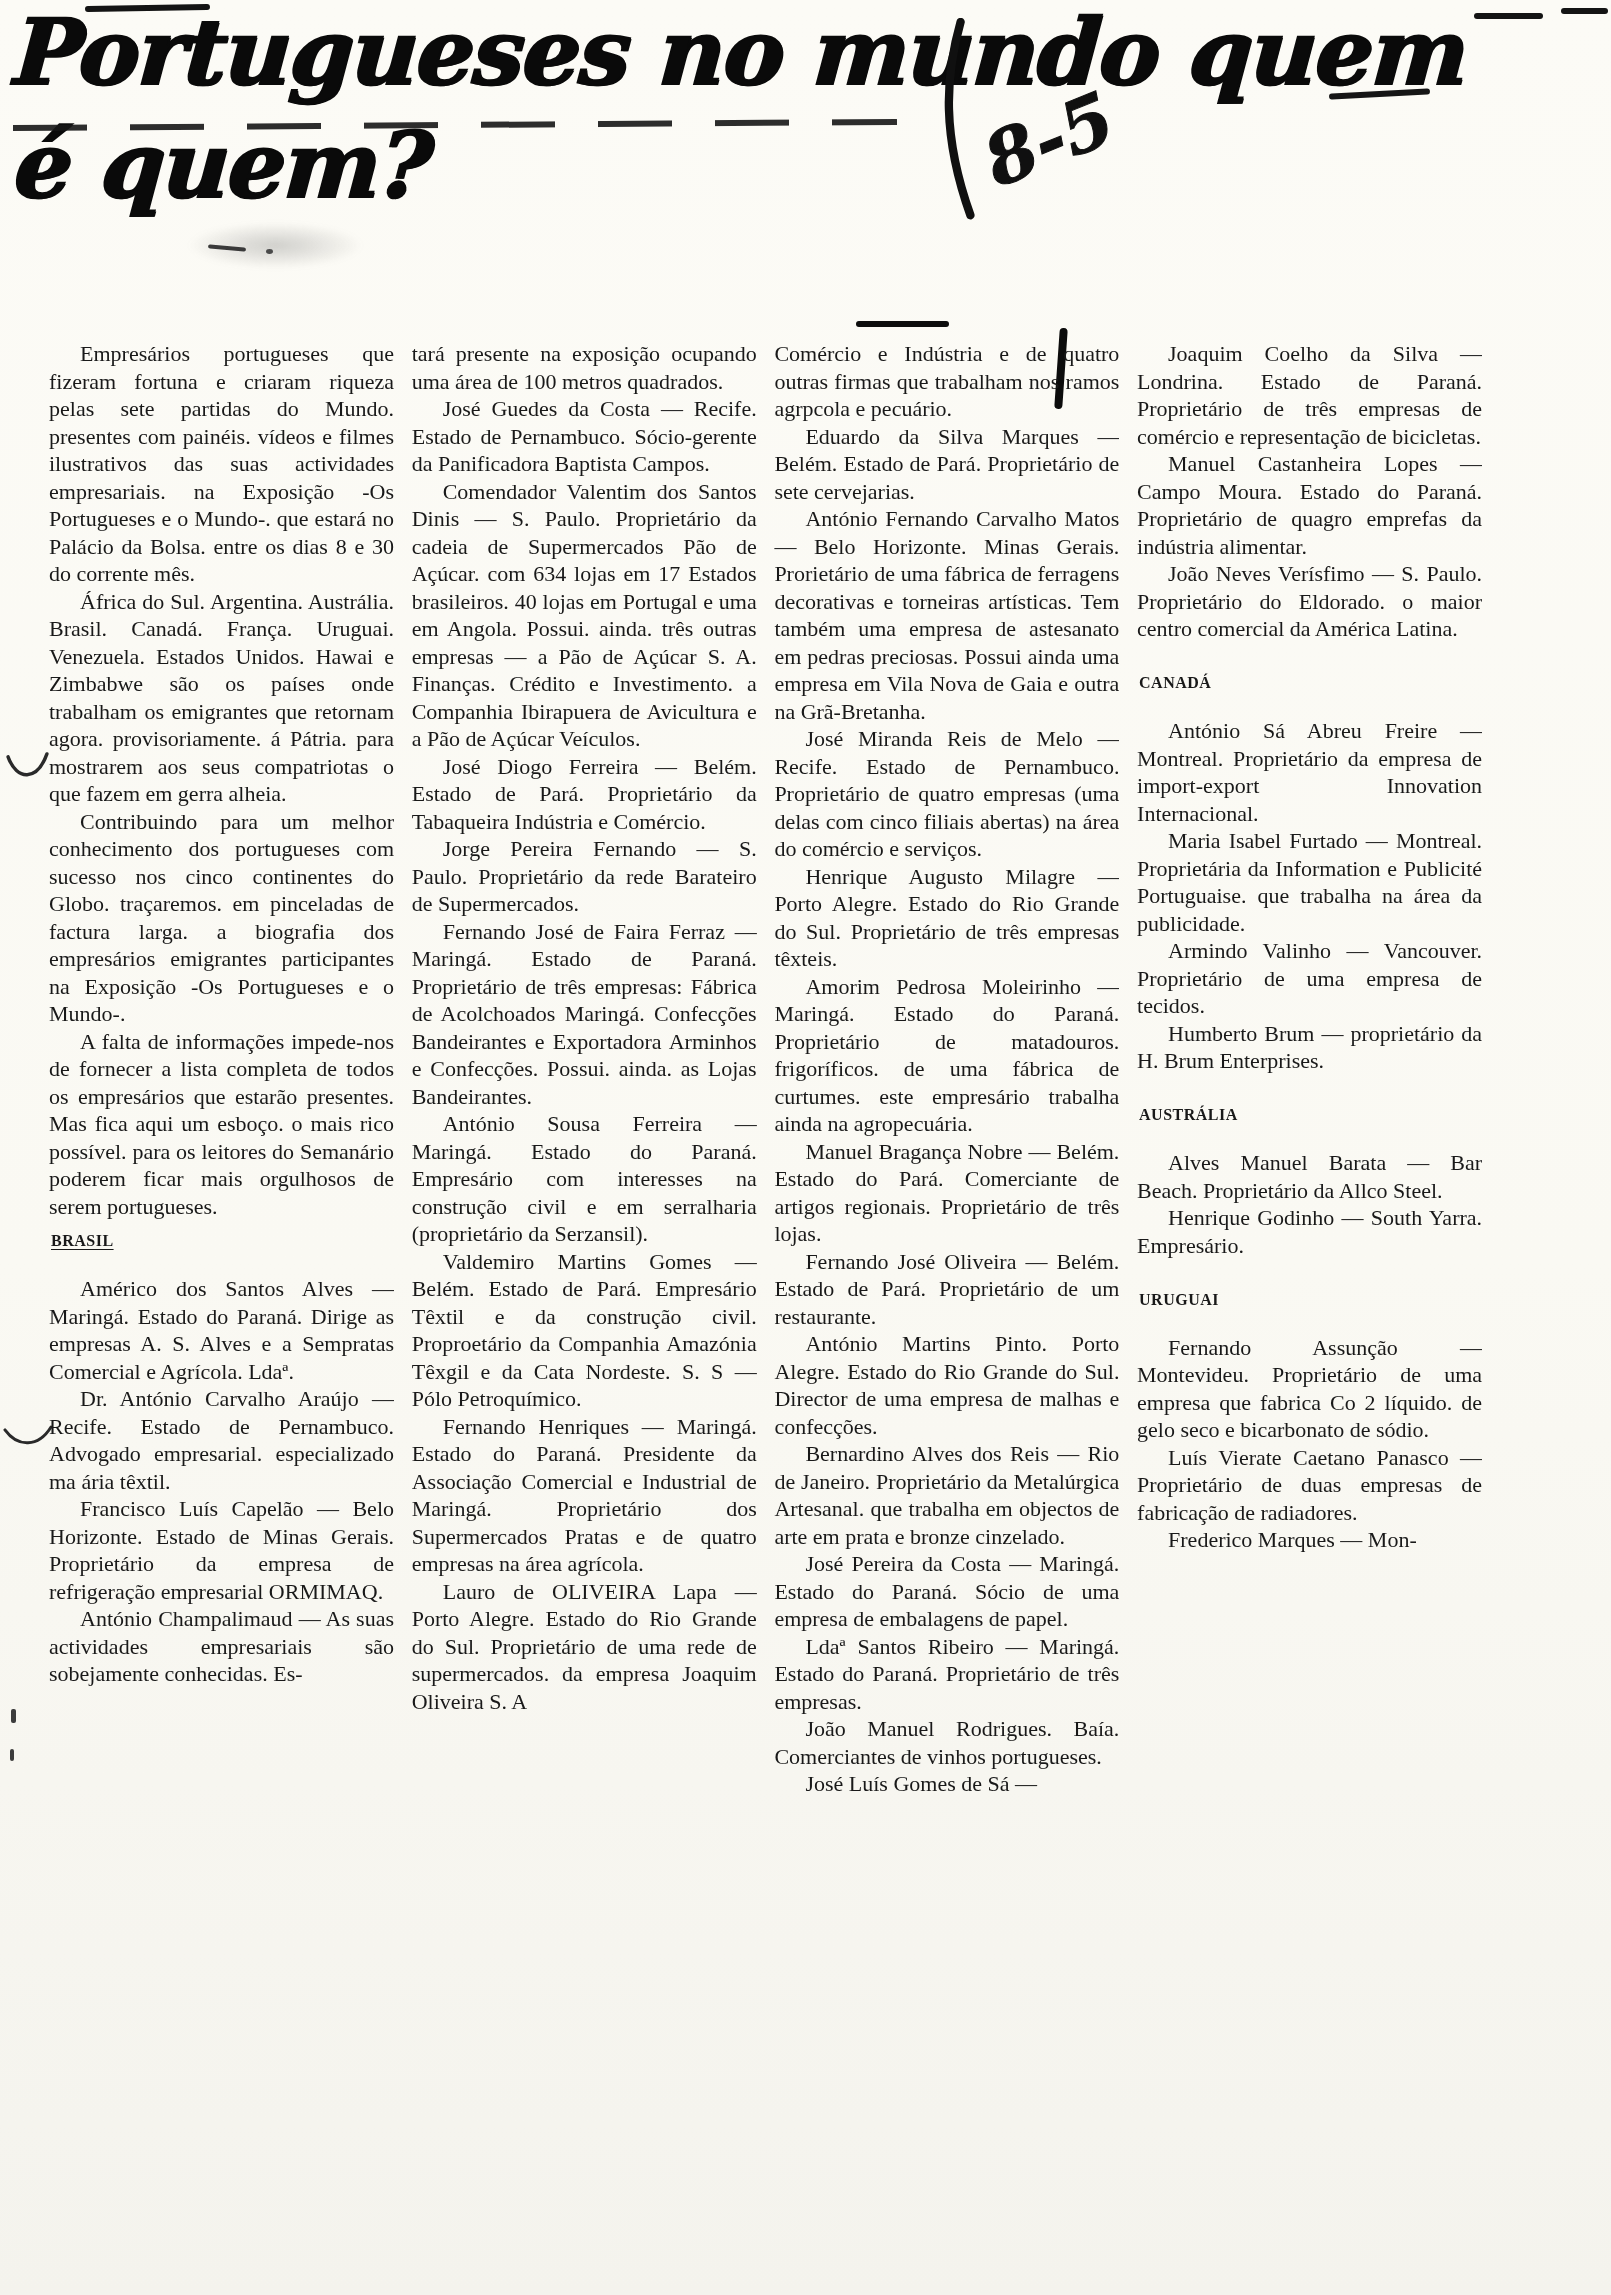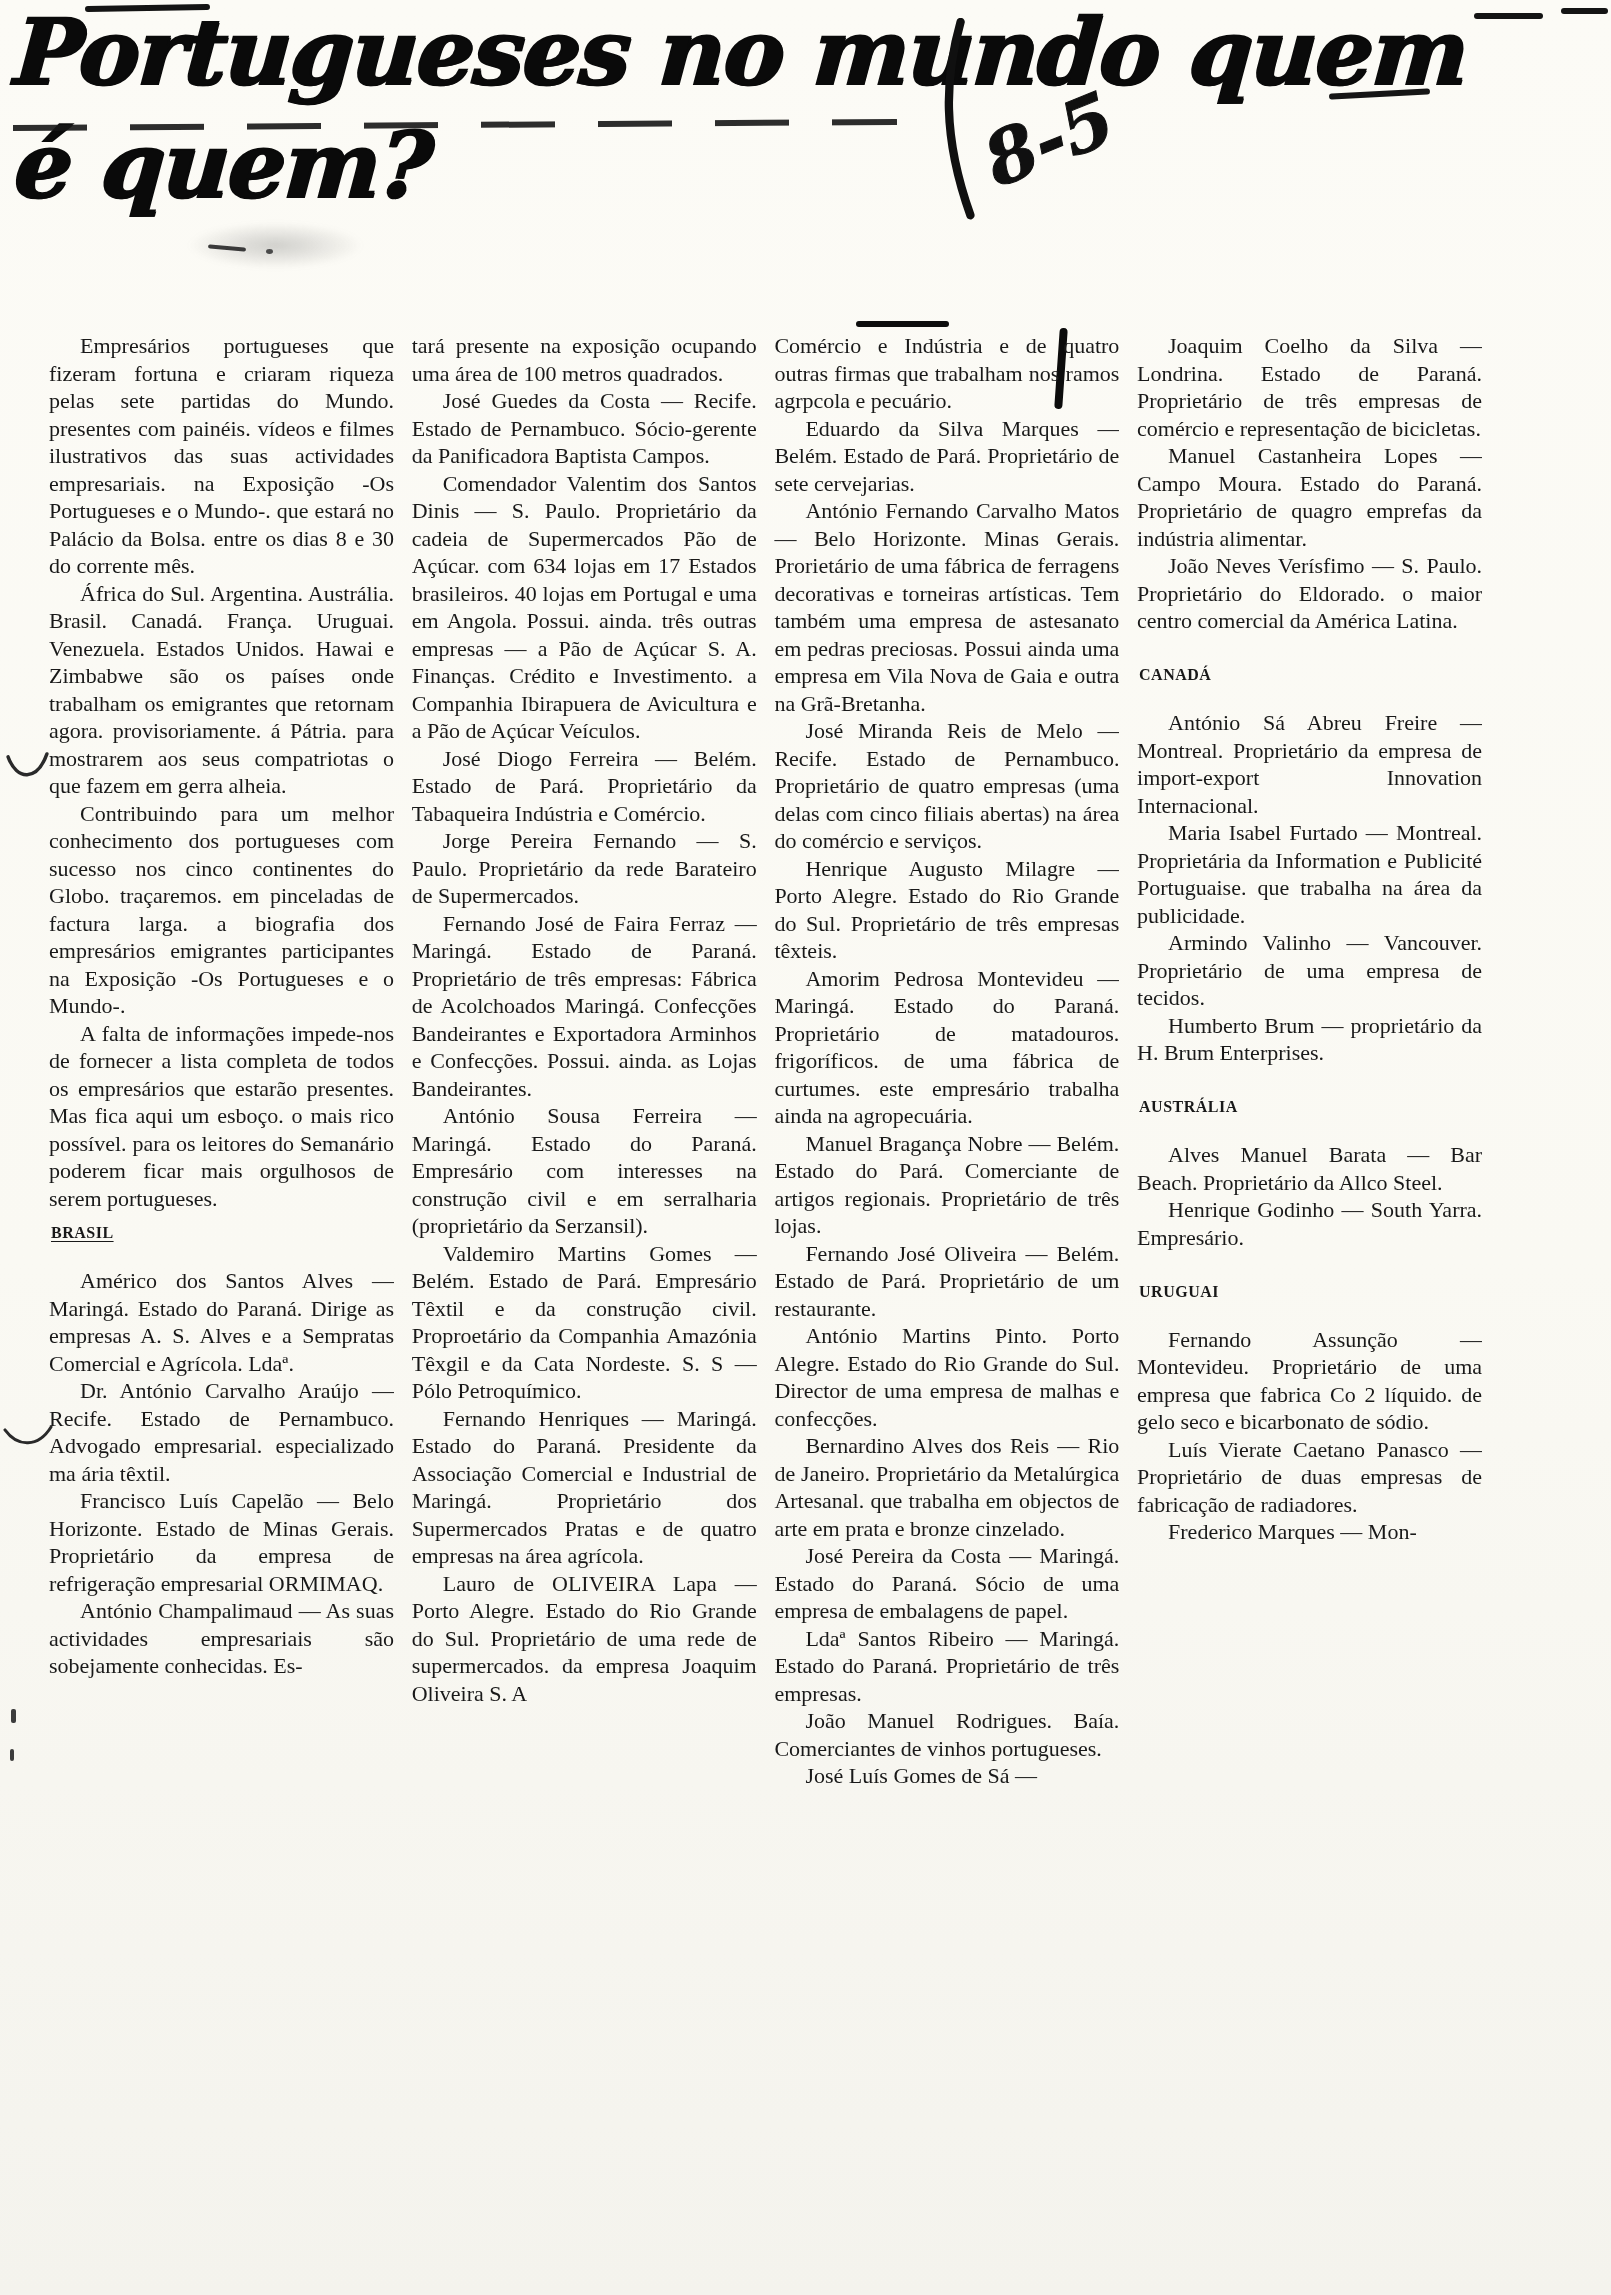--- a/index.html
+++ b/index.html
@@ -79,21 +79,21 @@
   .tick   { position: absolute; background: #3c3c3c; border-radius: 2px; }
   .tick-1 { left: 10.8px; top: 1709px; width: 4.9px; height: 13.8px; }
   .tick-2 { left: 9.8px; top: 1749px; width: 4.4px;  height: 11.8px; }
 
   
   .overline-col3 { position: absolute; left: 856px; top: 321px; width: 93px; height: 6.4px; background: #0d0d0d; border-radius: 2.9px; }
   .vbar-col3 { position: absolute; left: 1057px; top: 328px; width: 7.9px; height: 81px; background: #0c0c0c; border-radius: 3.9px; transform: rotate(4deg); }
 
   
   .columns {
-    position: absolute; left: 49px; top: 332px;
+    position: absolute; left: 49px; top: 340px;
     width: 1435px; height: 1916px;
     display: flex; gap: 17.7px;
     overflow: hidden;
   }
   .col {
     flex: 0 0 345px; width: 345px;
     font-family: "Liberation Serif", serif;
     font-size: 22px; line-height: 27.5px;
     text-align: justify;
     color: #191919;
@@ -171,21 +171,21 @@
         <p class="para indent"><span class="bold">Valdemiro Martins Gomes </span><span>— Belém. Estado de Pará. Empresário Têxtil e da construção civil. Proproetário da Companhia Amazónia Têxgil e da Cata Nordeste. S. S — Pólo Petroquímico.</span></p>
         <p class="para indent"><span class="bold">Fernando Henriques — </span><span>Maringá. Estado do Paraná. Presidente da Associação Comercial e Industrial de Maringá. Proprietário dos Supermercados Pratas e de quatro empresas na área agrícola.</span></p>
         <p class="para indent"><span class="bold">Lauro de OLIVEIRA Lapa </span><span>— Porto Alegre. Estado do Rio Grande do Sul. Proprietário de uma rede de supermercados. da empresa Joaquim Oliveira S. A</span></p>
       </section>
     <section class="col">
         <p class="para"><span>Comércio e Indústria e de quatro outras firmas que trabalham nos ramos agrpcola e pecuário.</span></p>
         <p class="para indent"><span class="bold">Eduardo da Silva Marques </span><span>— Belém. Estado de Pará. Proprietário de sete cervejarias.</span></p>
         <p class="para indent"><span class="bold">António Fernando Carvalho Matos — </span><span>Belo Horizonte. Minas Gerais. Prorietário de uma fábrica de ferragens decorativas e torneiras artísticas. Tem também uma empresa de astesanato em pedras preciosas. Possui ainda uma empresa em Vila Nova de Gaia e outra na Grã-Bretanha.</span></p>
         <p class="para indent"><span class="bold">José Miranda Reis de Melo </span><span>— Recife. Estado de Pernambuco. Proprietário de quatro empresas (uma delas com cinco filiais abertas) na área do comércio e serviços.</span></p>
         <p class="para indent"><span class="bold">Henrique Augusto Milagre </span><span>— Porto Alegre. Estado do Rio Grande do Sul. Proprietário de três empresas têxteis.</span></p>
-        <p class="para indent"><span class="bold">Amorim Pedrosa Montevideu — </span><span>Maringá. Estado do Paraná. Proprietário de matadouros. frigoríficos. de uma fábrica de curtumes. este empresário trabalha ainda na agropecuária.</span></p>
+        <p class="para indent"><span class="bold">Amorim Pedrosa Moleirinho — </span><span>Maringá. Estado do Paraná. Proprietário de matadouros. frigoríficos. de uma fábrica de curtumes. este empresário trabalha ainda na agropecuária.</span></p>
         <p class="para indent"><span class="bold">Manuel Bragança Nobre — </span><span>Belém. Estado do Pará. Comerciante de artigos regionais. Proprietário de três lojas.</span></p>
         <p class="para indent"><span class="bold">Fernando José Oliveira — </span><span>Belém. Estado de Pará. Proprietário de um restaurante.</span></p>
         <p class="para indent"><span class="bold">António Martins Pinto. </span><span>Porto Alegre. Estado do Rio Grande do Sul. Director de uma empresa de malhas e confecções.</span></p>
         <p class="para indent"><span>Bernardino Alves dos Reis — Rio de Janeiro. Proprietário da Metalúrgica Artesanal. que trabalha em objectos de arte em prata e bronze cinzelado.</span></p>
         <p class="para indent"><span class="bold">José Pereira da Costa — </span><span>Maringá. Estado do Paraná. Sócio de uma empresa de embalagens de papel.</span></p>
         <p class="para indent"><span class="bold">Ldaª Santos Ribeiro — </span><span>Maringá. Estado do Paraná. Proprietário de três empresas.</span></p>
         <p class="para indent"><span class="bold">João Manuel Rodrigues. </span><span>Baía. Comerciantes de vinhos portugueses.</span></p>
         <p class="para indent"><span class="bold">José Luís Gomes de Sá —</span></p>
       </section>
     <section class="col">

